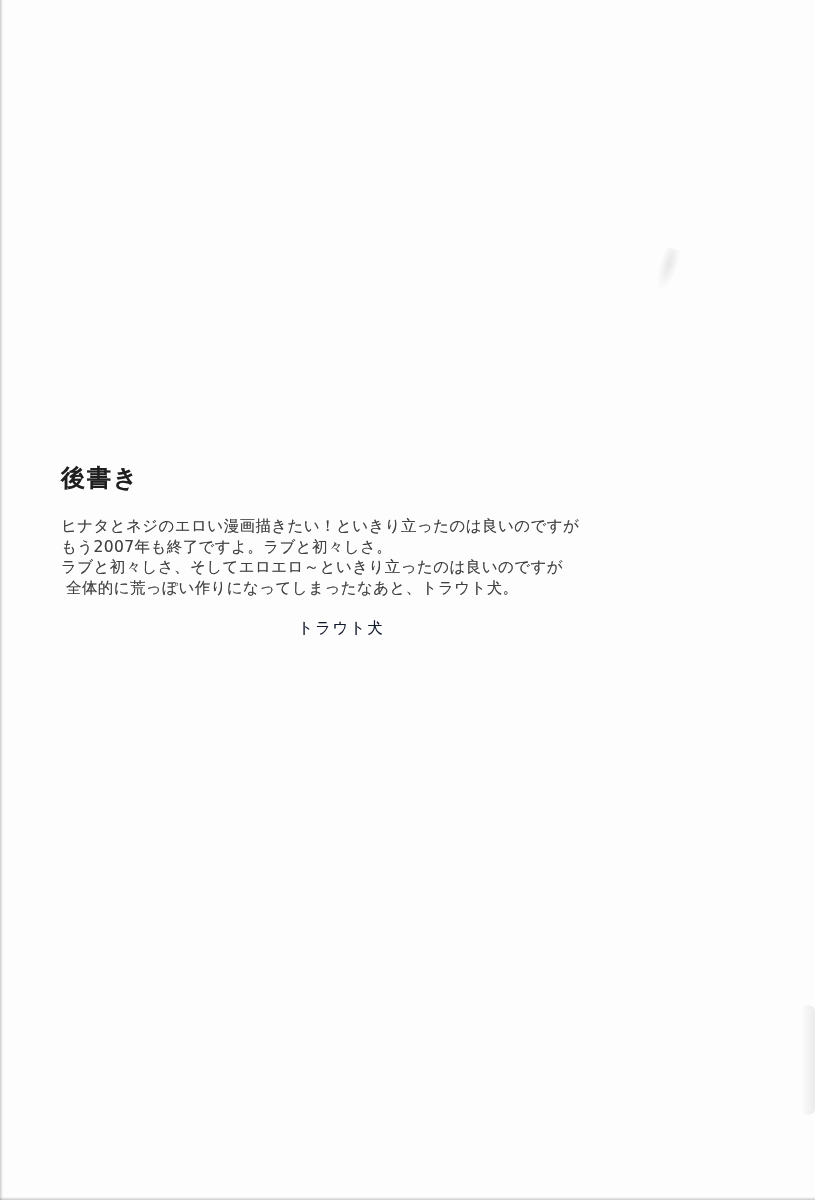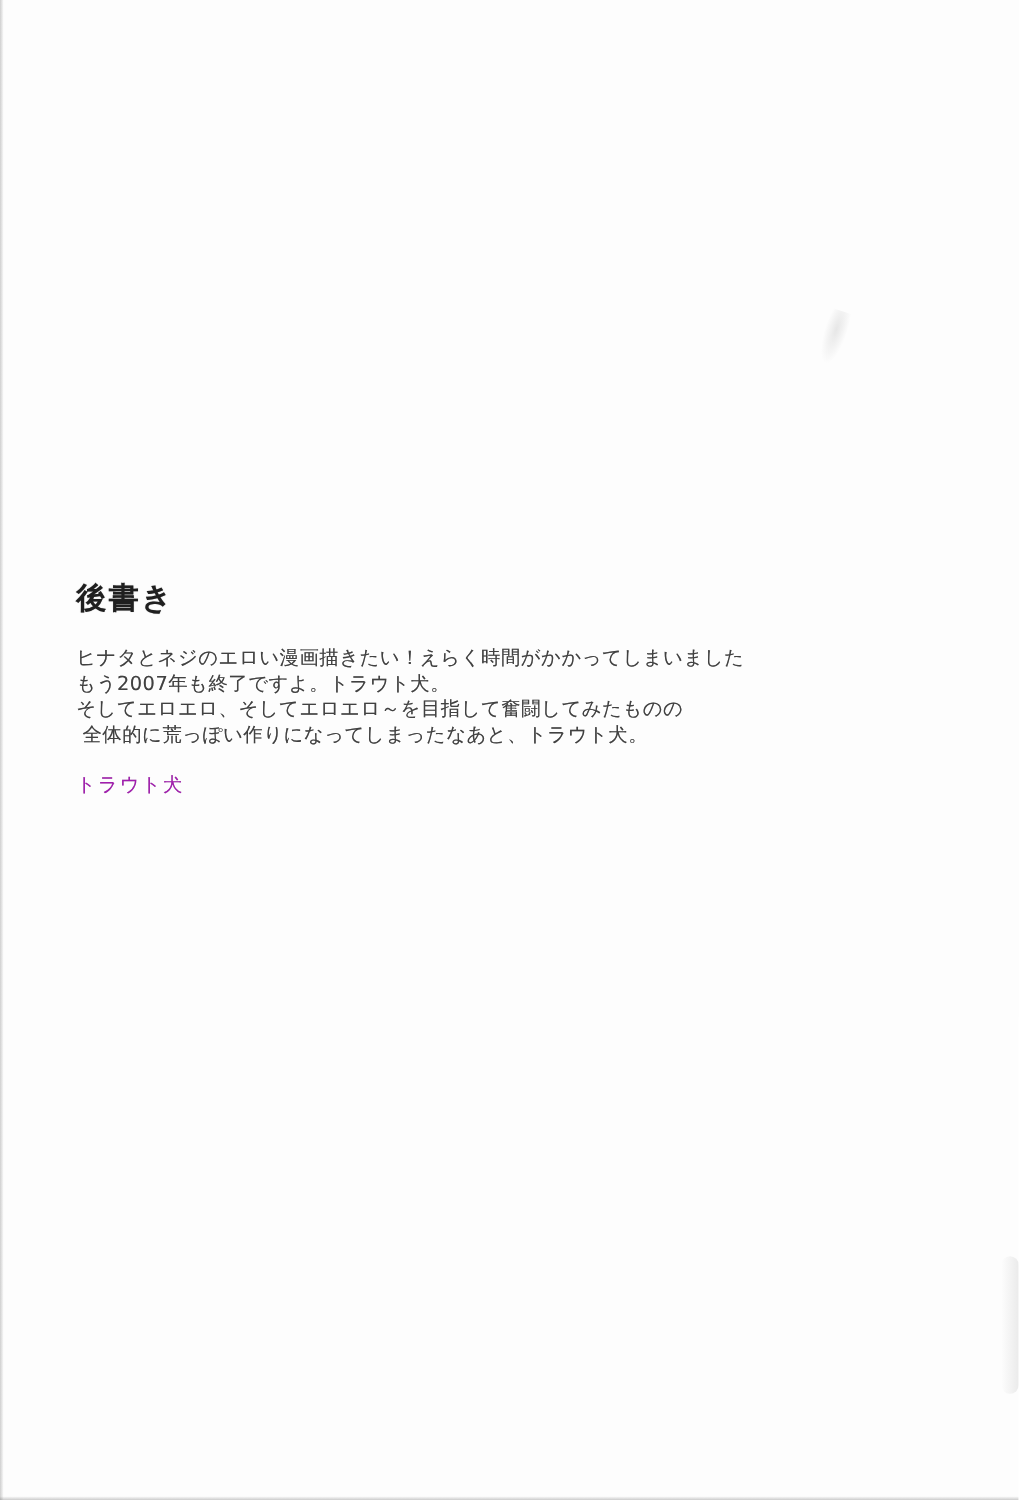--- a/index.html
+++ b/index.html
@@ -71,41 +71,42 @@
     white-space: pre;
     text-shadow: 0 0 0.5px rgba(70,70,70,0.45);
   }
   .afterword-line.indented {
     padding-left: 5px;
   }
   .signature {
     margin-top: 20px;
     font-size: 15.5px;
     line-height: 20px;
-    color: #a21caf;
+    color: #0f172a;
     letter-spacing: 1.5px;
     text-shadow: 0 0 0.5px rgba(90,90,90,0.4);
+    text-align: center;
   }
 </style>
 </head>
 <body>
 
 <div class="scan-page">
 
   <div class="edge-left"></div>
   <div class="edge-bottom"></div>
   <div class="edge-right-band"></div>
   <div class="smudge"></div>
 
   <div class="afterword">
     <h1 class="afterword-heading">後書き</h1>
 
     <div class="afterword-body">
-      <div class="afterword-line">ヒナタとネジのエロい漫画描きたい！えらく時間がかかってしまいました</div>
-      <div class="afterword-line">もう2007年も終了ですよ。トラウト犬。</div>
-      <div class="afterword-line">そしてエロエロ、そしてエロエロ～を目指して奮闘してみたものの</div>
+      <div class="afterword-line">ヒナタとネジのエロい漫画描きたい！といきり立ったのは良いのですが</div>
+      <div class="afterword-line">もう2007年も終了ですよ。ラブと初々しさ。</div>
+      <div class="afterword-line">ラブと初々しさ、そしてエロエロ～といきり立ったのは良いのですが</div>
       <div class="afterword-line indented">全体的に荒っぽい作りになってしまったなあと、トラウト犬。</div>
     </div>
 
     <div class="signature">トラウト犬</div>
   </div>
 
 </div>
 
 </body></html>

